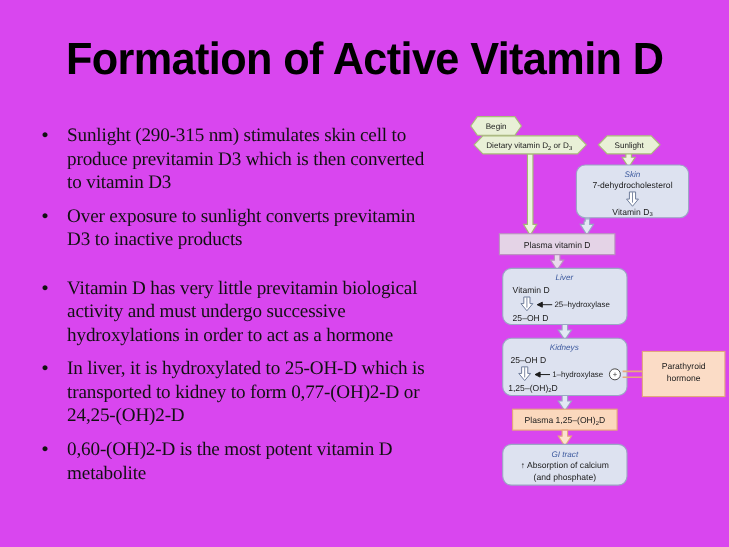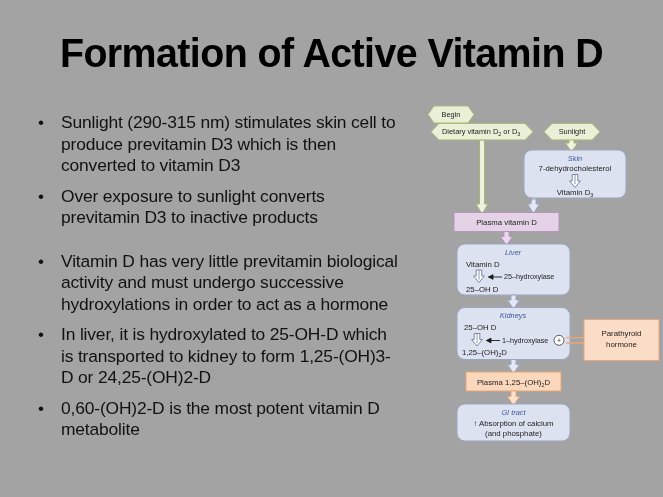--- a/index.html
+++ b/index.html
@@ -12,21 +12,21 @@
     width: 663px;
     height: 497px;
     overflow: hidden;
     font-family: "Liberation Sans", sans-serif;
     color: #000000;
     position: relative;
   }
   #slide {
     position: absolute;
     inset: 0;
-    background: #a3a3a3;
+    background: #d946ef;
   }
 
   
   #slide-title {
     position: absolute;
     left: 0;
     top: 30px;
     width: 663px;
     text-align: center;
     font-family: "Liberation Sans", sans-serif;
@@ -57,21 +57,21 @@
   }
   .bullet .dot {
     position: absolute;
     left: 10px;
     top: 0;
     font-size: 17px;
     line-height: 21.5px;
   }
   .bullet.gap-below { margin-bottom: 9px; }
   .bullet.gap-large { margin-bottom: 22px; }
-  .bullet-text { display: block; }
+  .bullet-text { display: block; font-family: Liberation Serif, serif; }
 
   
   #flowchart {
     position: absolute;
     left: 414px;
     top: 100px;
     width: 265px;
     height: 345px;
   }
   #flowchart svg { display: block; }
@@ -118,21 +118,21 @@
     <div class="bullet gap-large">
       <span class="dot">•</span>
       <span class="bullet-text">Over exposure to sunlight converts previtamin D3 to inactive products</span>
     </div>
     <div class="bullet gap-below">
       <span class="dot">•</span>
       <span class="bullet-text">Vitamin D has very little previtamin biological activity and must undergo successive hydroxylations in order to act as a hormone</span>
     </div>
     <div class="bullet gap-below">
       <span class="dot">•</span>
-      <span class="bullet-text">In liver, it is hydroxylated to 25-OH-D which is transported to kidney to form 1,25-(OH)3-D or 24,25-(OH)2-D</span>
+      <span class="bullet-text">In liver, it is hydroxylated to 25-OH-D which is transported to kidney to form 0,77-(OH)2-D or 24,25-(OH)2-D</span>
     </div>
     <div class="bullet">
       <span class="dot">•</span>
       <span class="bullet-text">0,60-(OH)2-D is the most potent vitamin D metabolite</span>
     </div>
   </div>
 
   <div id="flowchart">
     <svg width="265" height="345" viewBox="0 0 265 345" xmlns="http://www.w3.org/2000/svg">
 

